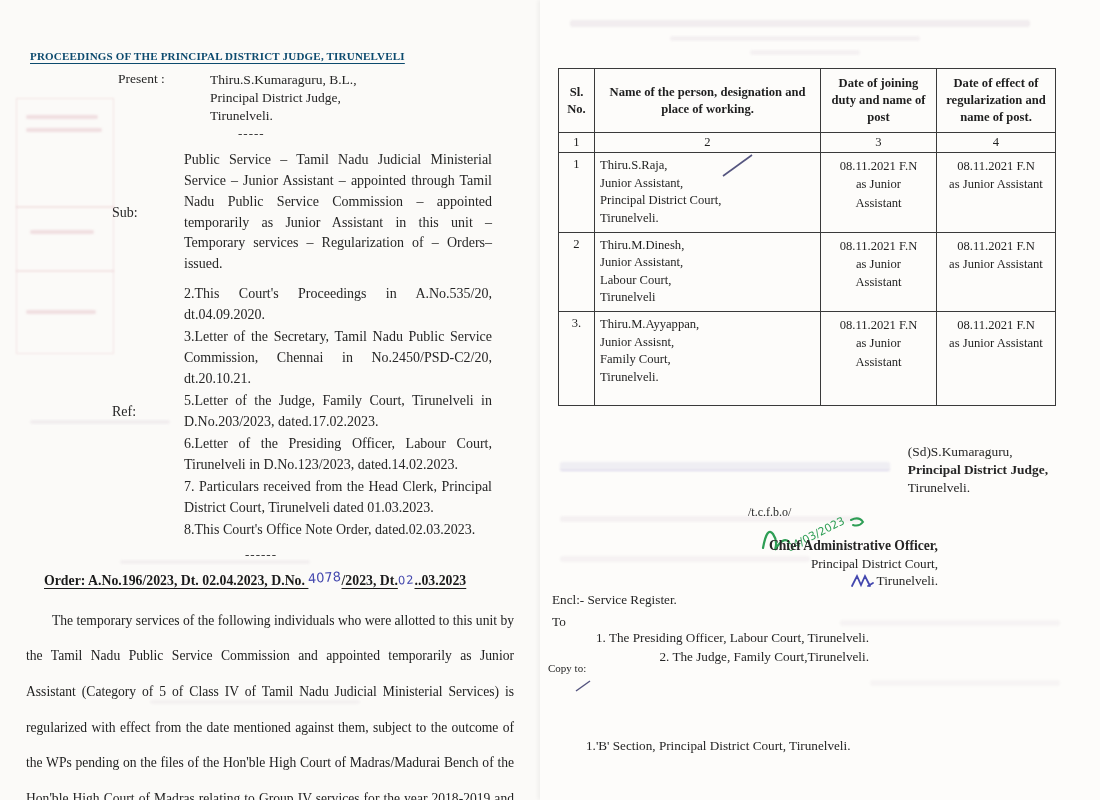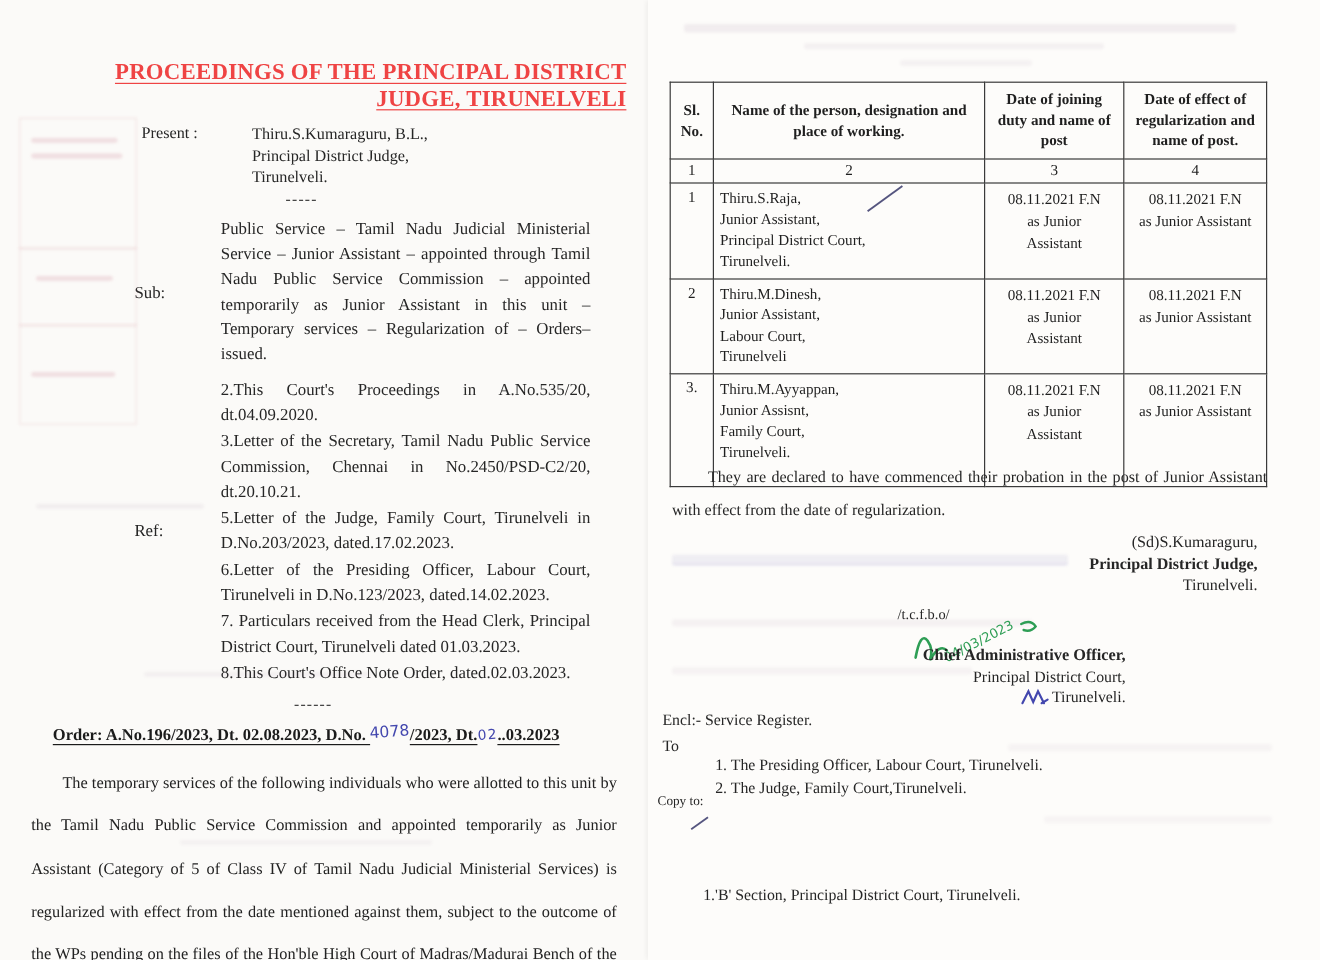--- a/index.html
+++ b/index.html
@@ -16,23 +16,23 @@
 
   
   .ghost{position:absolute;filter:blur(1.3px);pointer-events:none;}
   .gbox{border:1px solid rgba(205,125,135,.35);}
   .gbar{background:rgba(150,120,150,.16);height:4px;border-radius:2px;}
   .gbar-pink{background:rgba(205,125,140,.22);}
   .gline-ul{border-bottom:1.5px solid rgba(120,110,190,.30);}
 
   
   .lp-title{
-    margin:50px 18px 0 30px;text-align:right;
-    font-weight:bold;font-size:19px;letter-spacing:.2px;
-    text-decoration:underline;text-underline-offset:3px;color:#ef4444;
+    margin:50px 18px 0 30px;text-align:left;
+    font-weight:bold;font-size:11px;letter-spacing:.2px;
+    text-decoration:underline;text-underline-offset:3px;color:#0c4a6e;
   }
   .row{display:flex;}
   .present-row{margin:9px 0 0 118px;font-size:13.5px;}
   .present-label{width:92px;flex:none;}
   .present-lines{white-space:pre-line;line-height:1.32;}
   .mini-divider{margin:2px 0 0 238px;font-size:13px;letter-spacing:1px;color:#333;}
   .sub-row,.ref-row{margin:8px 0 0 112px;font-size:14px;align-items:center;}
   .side-label{width:72px;flex:none;}
   .block-justify{
     width:308px;text-align:justify;line-height:1.48;white-space:pre-line;
@@ -67,35 +67,35 @@
   .doc-table th{font-weight:bold;text-align:center;vertical-align:middle;line-height:1.35;padding:6px 4px;}
   .colnum td{text-align:center;padding:2px;}
   .cell-name{white-space:pre-line;line-height:1.4;padding-left:7px;}
   .cell-date{white-space:pre-line;text-align:center;line-height:1.45;padding-top:6px;}
   .cell-sl{text-align:center;padding-top:6px;}
   .rp-para{
     position:absolute;left:20px;top:385px;width:496px;
     font-size:13.4px;line-height:2.0;text-align:justify;text-indent:30px;
   }
   .sig-block{
-    position:absolute;right:52px;top:443px;text-align:right;
+    position:absolute;right:52px;top:443px;text-align:left;
     font-size:13.4px;line-height:1.35;
   }
   .sig-block .bold{font-weight:bold;}
   .tcfbo{position:absolute;left:208px;top:505px;font-size:12px;}
   .green-sig{position:absolute;left:215px;top:510px;pointer-events:none;}
   .cao-block{
     position:absolute;left:118px;top:537px;width:280px;text-align:right;
     font-size:13.2px;line-height:1.32;
   }
   .cao-block .bold{font-weight:bold;font-size:13.6px;}
   .cao-city{display:inline-flex;align-items:center;gap:1px;}
   .encl{position:absolute;left:12px;top:592px;font-size:13.2px;}
   .to-label{position:absolute;left:12px;top:614px;font-size:13.2px;}
-  .to-items{position:absolute;left:56px;top:628px;font-size:13.2px;line-height:1.45;}
+  .to-items{position:absolute;left:56px;top:628px;font-size:13.2px;line-height:1.45;text-align:right;}
   .copy-label{position:absolute;left:8px;top:662px;font-size:11px;}
   .copy-items{position:absolute;left:46px;top:677px;font-size:13.2px;line-height:1.5;white-space:pre-wrap;}
   .tick-svg{position:absolute;pointer-events:none;}
   .hw-note{font-family:"DejaVu Sans","Liberation Sans",sans-serif;}
 </style>
 </head>
 <body>
 
 <div class="scan">
 
@@ -136,21 +136,21 @@
         <div class="ref-item">5.Letter of the Judge, Family Court, Tirunelveli in D.No.203/2023, dated.17.02.2023.</div>
         <div class="ref-item">6.Letter of the Presiding Officer, Labour Court, Tirunelveli in D.No.123/2023, dated.14.02.2023.</div>
         <div class="ref-item">7. Particulars received from the Head Clerk, Principal District Court, Tirunelveli dated 01.03.2023.</div>
         <div class="ref-item">8.This Court's Office Note Order, dated.02.03.2023.</div>
       </div>
     </div>
 
     <div class="divider2">------</div>
 
     <div class="order-line">
-      <span>Order:   A.No.196/2023, Dt. 02.08.2023, D.No. </span><span class="hw-blue">4078</span><span>/2023, Dt.</span><span class="hw-blue hw-day">02</span><span>..03.2023</span>
+      <span>Order:   A.No.196/2023, Dt. 02.04.2023, D.No. </span><span class="hw-blue">4078</span><span>/2023, Dt.</span><span class="hw-blue hw-day">02</span><span>..03.2023</span>
     </div>
 
     <div class="lp-body">The temporary services of the following individuals  who were allotted to this unit by the Tamil Nadu Public Service Commission and appointed temporarily as Junior Assistant (Category of  5  of Class IV of Tamil Nadu Judicial Ministerial Services) is regularized with effect from the date  mentioned against them, subject to the outcome of the WPs pending on the files of the Hon'ble High Court of Madras/Madurai Bench of the Hon'ble High Court of Madras relating to Group IV services for the year 2018-2019 and 2019-2020 recruitment.</div>
   </div>
 
   <div class="page page-right">
     <div class="rp-inner">
 
       <div class="ghost gbar" style="left:30px;top:20px;width:460px;height:7px;opacity:.7"></div>
       <div class="ghost gbar" style="left:130px;top:36px;width:250px;height:5px;opacity:.55"></div>
@@ -218,21 +218,20 @@
           <td class="cell-date">08.11.2021 F.N
 as Junior Assistant</td>
         </tr>
       </tbody>
         </table>
 
       <svg class="tick-svg" style="left:180px;top:152px" width="36" height="26" viewBox="0 0 36 26">
         <path d="M3,24 L32,3" stroke="#55557f" stroke-width="1.6" fill="none"></path>
       </svg>
 
-      <div class="rp-para">They are declared  to have commenced their probation in the post of Junior Assistant with effect from the date of regularization.</div>
 
       <div class="sig-block">
         <div>(Sd)S.Kumaraguru,</div>
         <div class="bold">Principal District Judge,</div>
         <div>Tirunelveli.</div>
       </div>
 
       <div class="tcfbo">/t.c.f.b.o/</div>
 
       <svg class="green-sig" width="130" height="52" viewBox="0 0 130 52">

